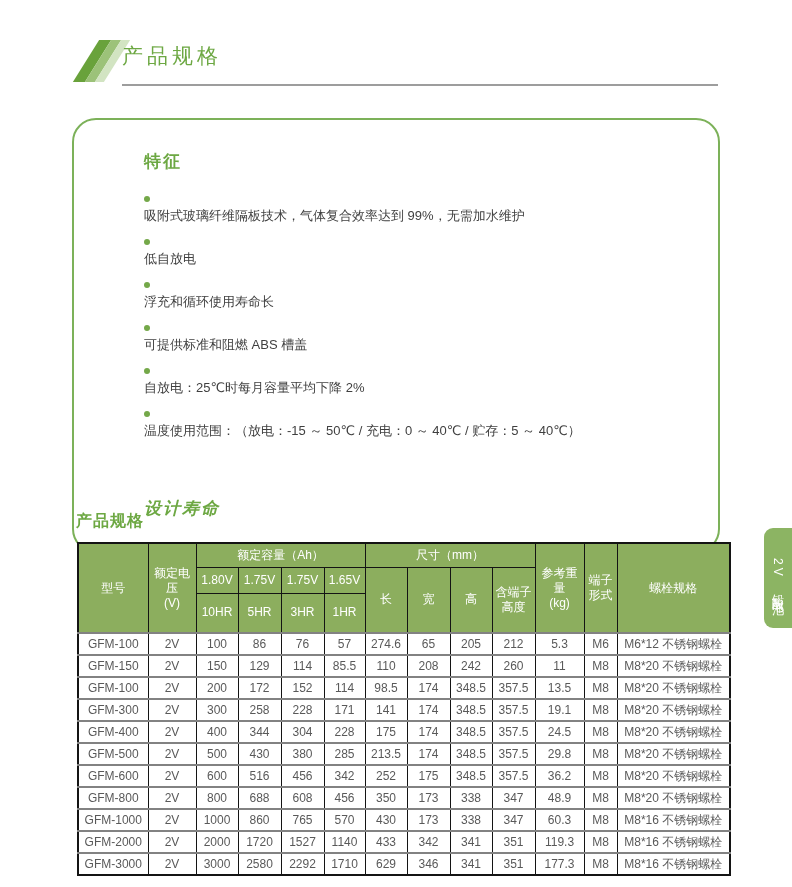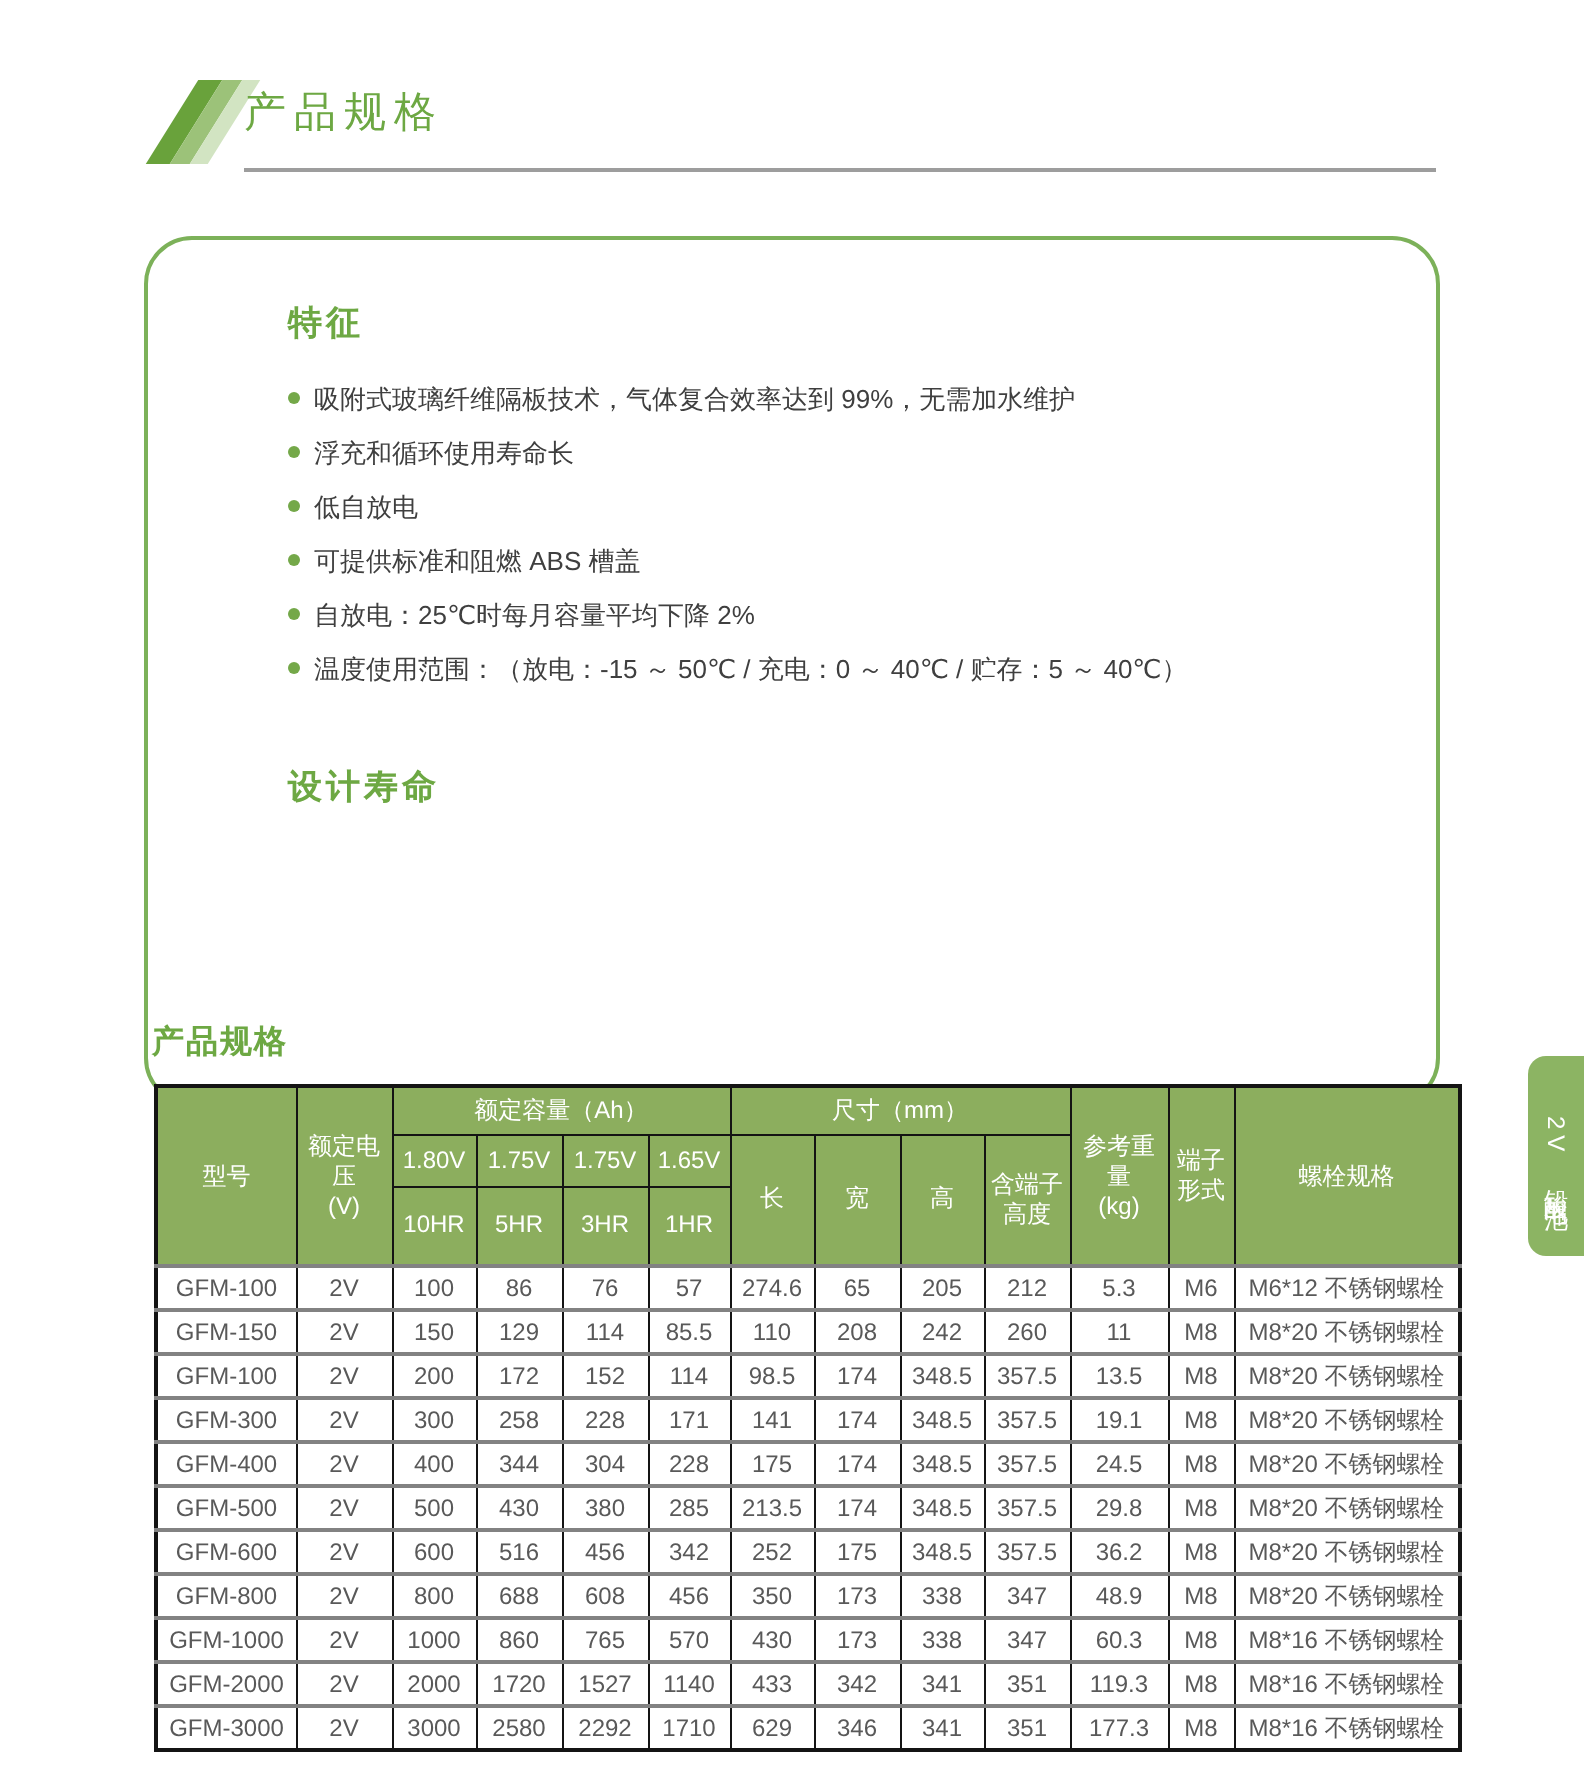--- a/index.html
+++ b/index.html
@@ -29,23 +29,23 @@
   
   .feature-box {
     position:absolute; left:72px; top:118px; width:648px; height:435px;
     border:2px solid var(--box-border); border-radius:24px;
   }
   .box-inner { padding:30px 40px 0 70px; }
   .section-heading {
     color:var(--accent-green); font-size:17px; font-weight:700; letter-spacing:2px;
   }
   ul.bullets { list-style:none; margin-top:13px; }
-  ul.bullets li { display:flex; align-items:flex-start; font-size:13px; color:#3f3f3f; line-height:27px; }
+  ul.bullets li { display:flex; align-items:flex-start; font-size:13px; color:#3f3f3f; line-height:27px;flex-direction:column; }
   .dot { flex:0 0 auto; width:6px; height:6px; border-radius:50%; background:#74a849; margin:10px 7px 0 0; }
-  .design-heading { margin-top:34px; }
+  .design-heading { margin-top:53px;font-style:italic; }
 
   
   .table-title {
     position:absolute; left:76px; top:511px;
     font-size:16px; font-weight:700; color:var(--accent-green); letter-spacing:1px;
   }
   table.spec {
     position:absolute; left:77px; top:542px; width:652px;
     border-collapse:collapse; table-layout:fixed; font-size:12px;
     border:2px solid #141414;
@@ -87,25 +87,25 @@
 <div class="feature-box">
   <div class="box-inner">
     <h2 class="section-heading">特征</h2>
     <ul class="bullets">
       <li>
           <span class="dot"></span>
           <span>吸附式玻璃纤维隔板技术，气体复合效率达到 99%，无需加水维护</span>
         </li>
       <li>
           <span class="dot"></span>
+          <span>低自放电</span>
+        </li>
+      <li>
+          <span class="dot"></span>
           <span>浮充和循环使用寿命长</span>
-        </li>
-      <li>
-          <span class="dot"></span>
-          <span>低自放电</span>
         </li>
       <li>
           <span class="dot"></span>
           <span>可提供标准和阻燃 ABS 槽盖</span>
         </li>
       <li>
           <span class="dot"></span>
           <span>自放电：25℃时每月容量平均下降 2%</span>
         </li>
       <li>

